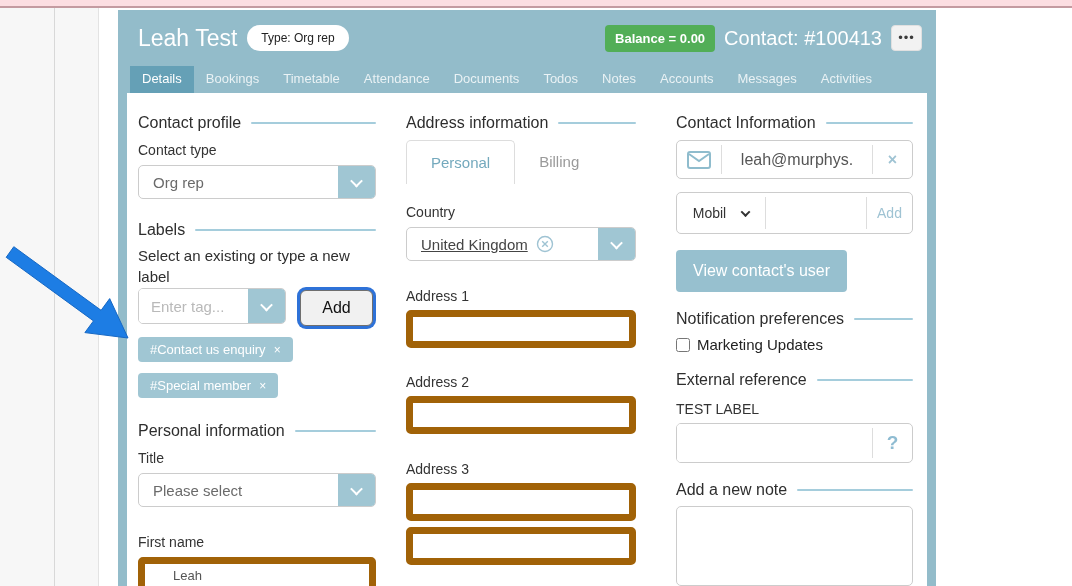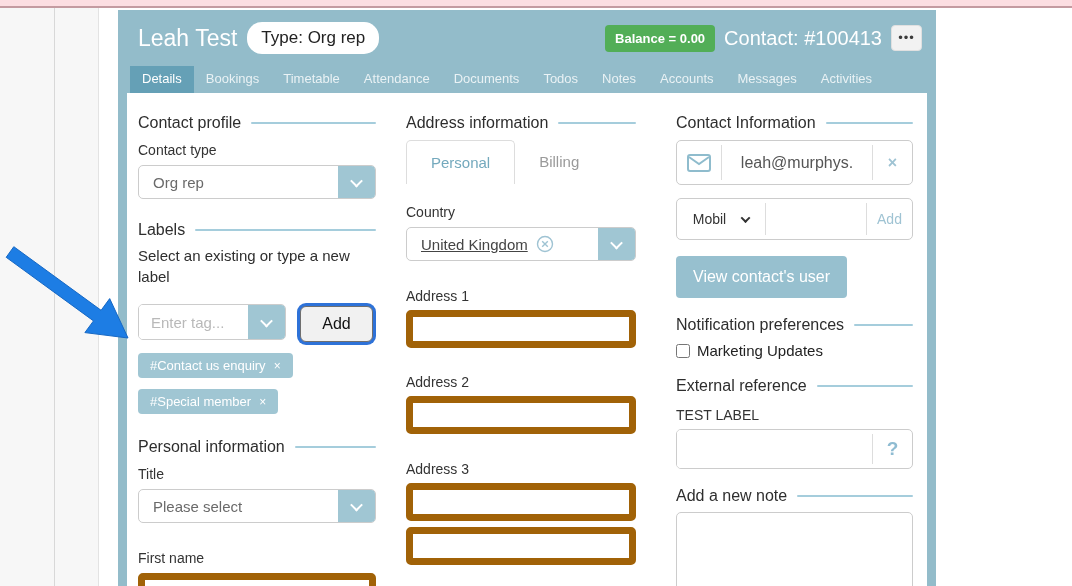--- a/index.html
+++ b/index.html
@@ -12,21 +12,21 @@
 
   
   .left-bg { position:absolute; left:0; top:8px; width:99px; height:578px;
     background:#f7f7f7; border-right:1px solid #e3e3e3; }
   .left-bg .vline { position:absolute; left:54px; top:0; width:1px; height:100%; background:#d8d8d8; }
 
   
   .panel { position:absolute; left:118px; top:10px; width:818px; height:576px; }
   .panel-header { background:#93bcca; height:56px; display:flex; align-items:center; padding:0 14px 0 20px; }
   .page-title { color:#fff; font-size:23px; font-weight:400; }
-  .type-pill { margin-left:10px; background:#fff; color:#222; font-size:17px;
+  .type-pill { margin-left:10px; background:#fff; color:#222; font-size:12px;
     padding:6px 14px; border-radius:15px; }
   .header-right { margin-left:auto; display:flex; align-items:center; gap:9px; }
   .balance-badge { background:#52ae57; color:#fff; font-size:13px; font-weight:bold;
     padding:6px 10px; border-radius:4px; }
   .contact-id { color:#fff; font-size:20px; }
   .more-btn { background:#f2f2f2; border:1px solid #e0e0e0; border-radius:4px; color:#3c3c3c;
     width:31px; height:26px; font-size:13px; line-height:10px; letter-spacing:1px;
     display:flex; align-items:center; justify-content:center; cursor:pointer; }
 
   
@@ -93,21 +93,21 @@
   .chk-row input { width:14px; height:14px; }
 
   .q-mark { color:#8fbcd2; font-size:19px; font-weight:bold; }
   .note-area { width:100%; height:80px; border:1px solid #ccc; border-radius:5px;
     resize:none; outline:none; font-family:inherit; font-size:14px; padding:8px; }
 
   
   .arrow-svg { position:absolute; left:0; top:240px; z-index:50; pointer-events:none; }
 
   
-  .mt4{margin-top:17px}.mt6{margin-top:6px}.mt7{margin-top:7px}.mt8{margin-top:8px}
+  .mt4{margin-top:1px}.mt6{margin-top:6px}.mt7{margin-top:7px}.mt8{margin-top:8px}
   .mt10{margin-top:10px}.mt11{margin-top:11px}.mt12{margin-top:12px}.mt13{margin-top:13px}
   .mt14{margin-top:24px}.mt16{margin-top:16px}.mt18{margin-top:18px}.mt20{margin-top:20px}
   .mt21{margin-top:21px}.mt22{margin-top:22px}.mt26{margin-top:26px}.mt27{margin-top:27px}
   .desc { font-size:15px; color:#2e2e2e; line-height:21px; }
 </style>
 </head>
 <body>
 
 <div class="pink-bar"></div>
 <div class="pink-line"></div>
@@ -225,21 +225,21 @@
       <div class="fld-label mt27">Address 3</div>
       <input class="text-input mt6" type="text" style="height: 38px;">
       <input class="text-input mt6" type="text" style="height: 38px;">
     </div>
 
     <div class="col col3">
       <div class="sec-h mt21">
         <span>Contact Information</span>
         <span class="rule"></span>
       </div>
-      <div class="io-group mt8" style="height:45px">
+      <div class="io-group mt8" style="height:39px">
         <span class="io-cell" style="width:44px">
           <svg width="24" height="18" viewBox="0 0 24 18">
             <rect x="1" y="1" width="22" height="16" rx="2" fill="none" stroke="#8fbccd" stroke-width="2"></rect>
             <path d="M2 3 L12 10 L22 3" fill="none" stroke="#8fbccd" stroke-width="2"></path>
           </svg>
         </span>
         <span class="io-div"></span>
         <input type="text" style="flex: 1 1 0%; border: 0px; outline: none; text-align: center; font-size: 16px; color: rgb(85, 85, 85); min-width: 0px; font-family: inherit;" value="leah@murphys.">
         <span class="io-div"></span>
         <span class="io-cell x-mark" style="width:39px">×</span>

